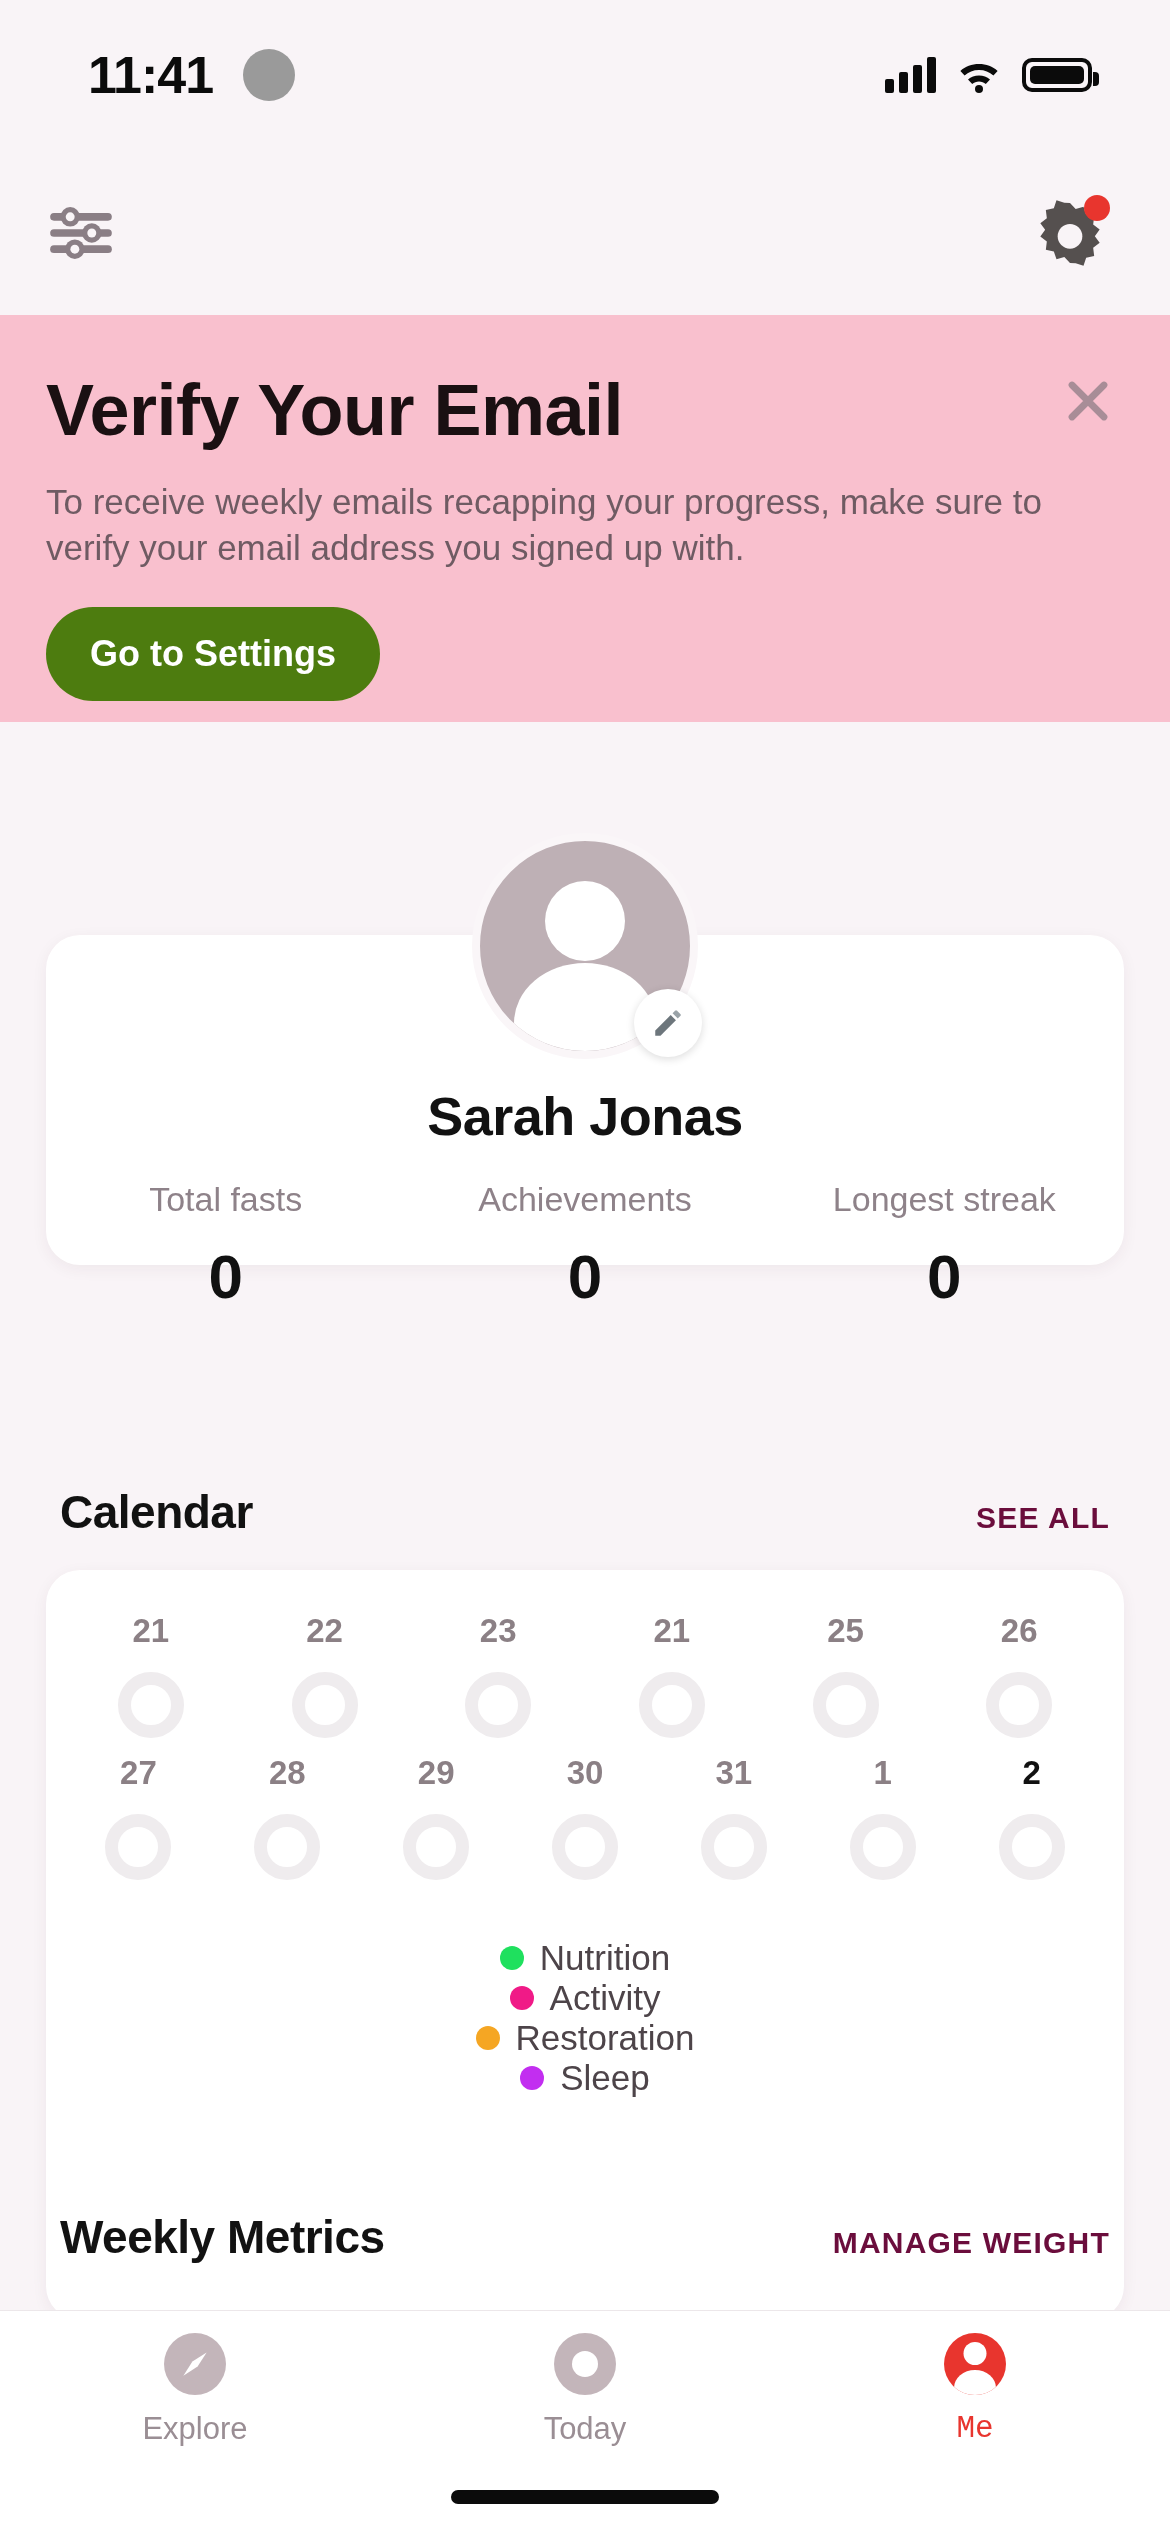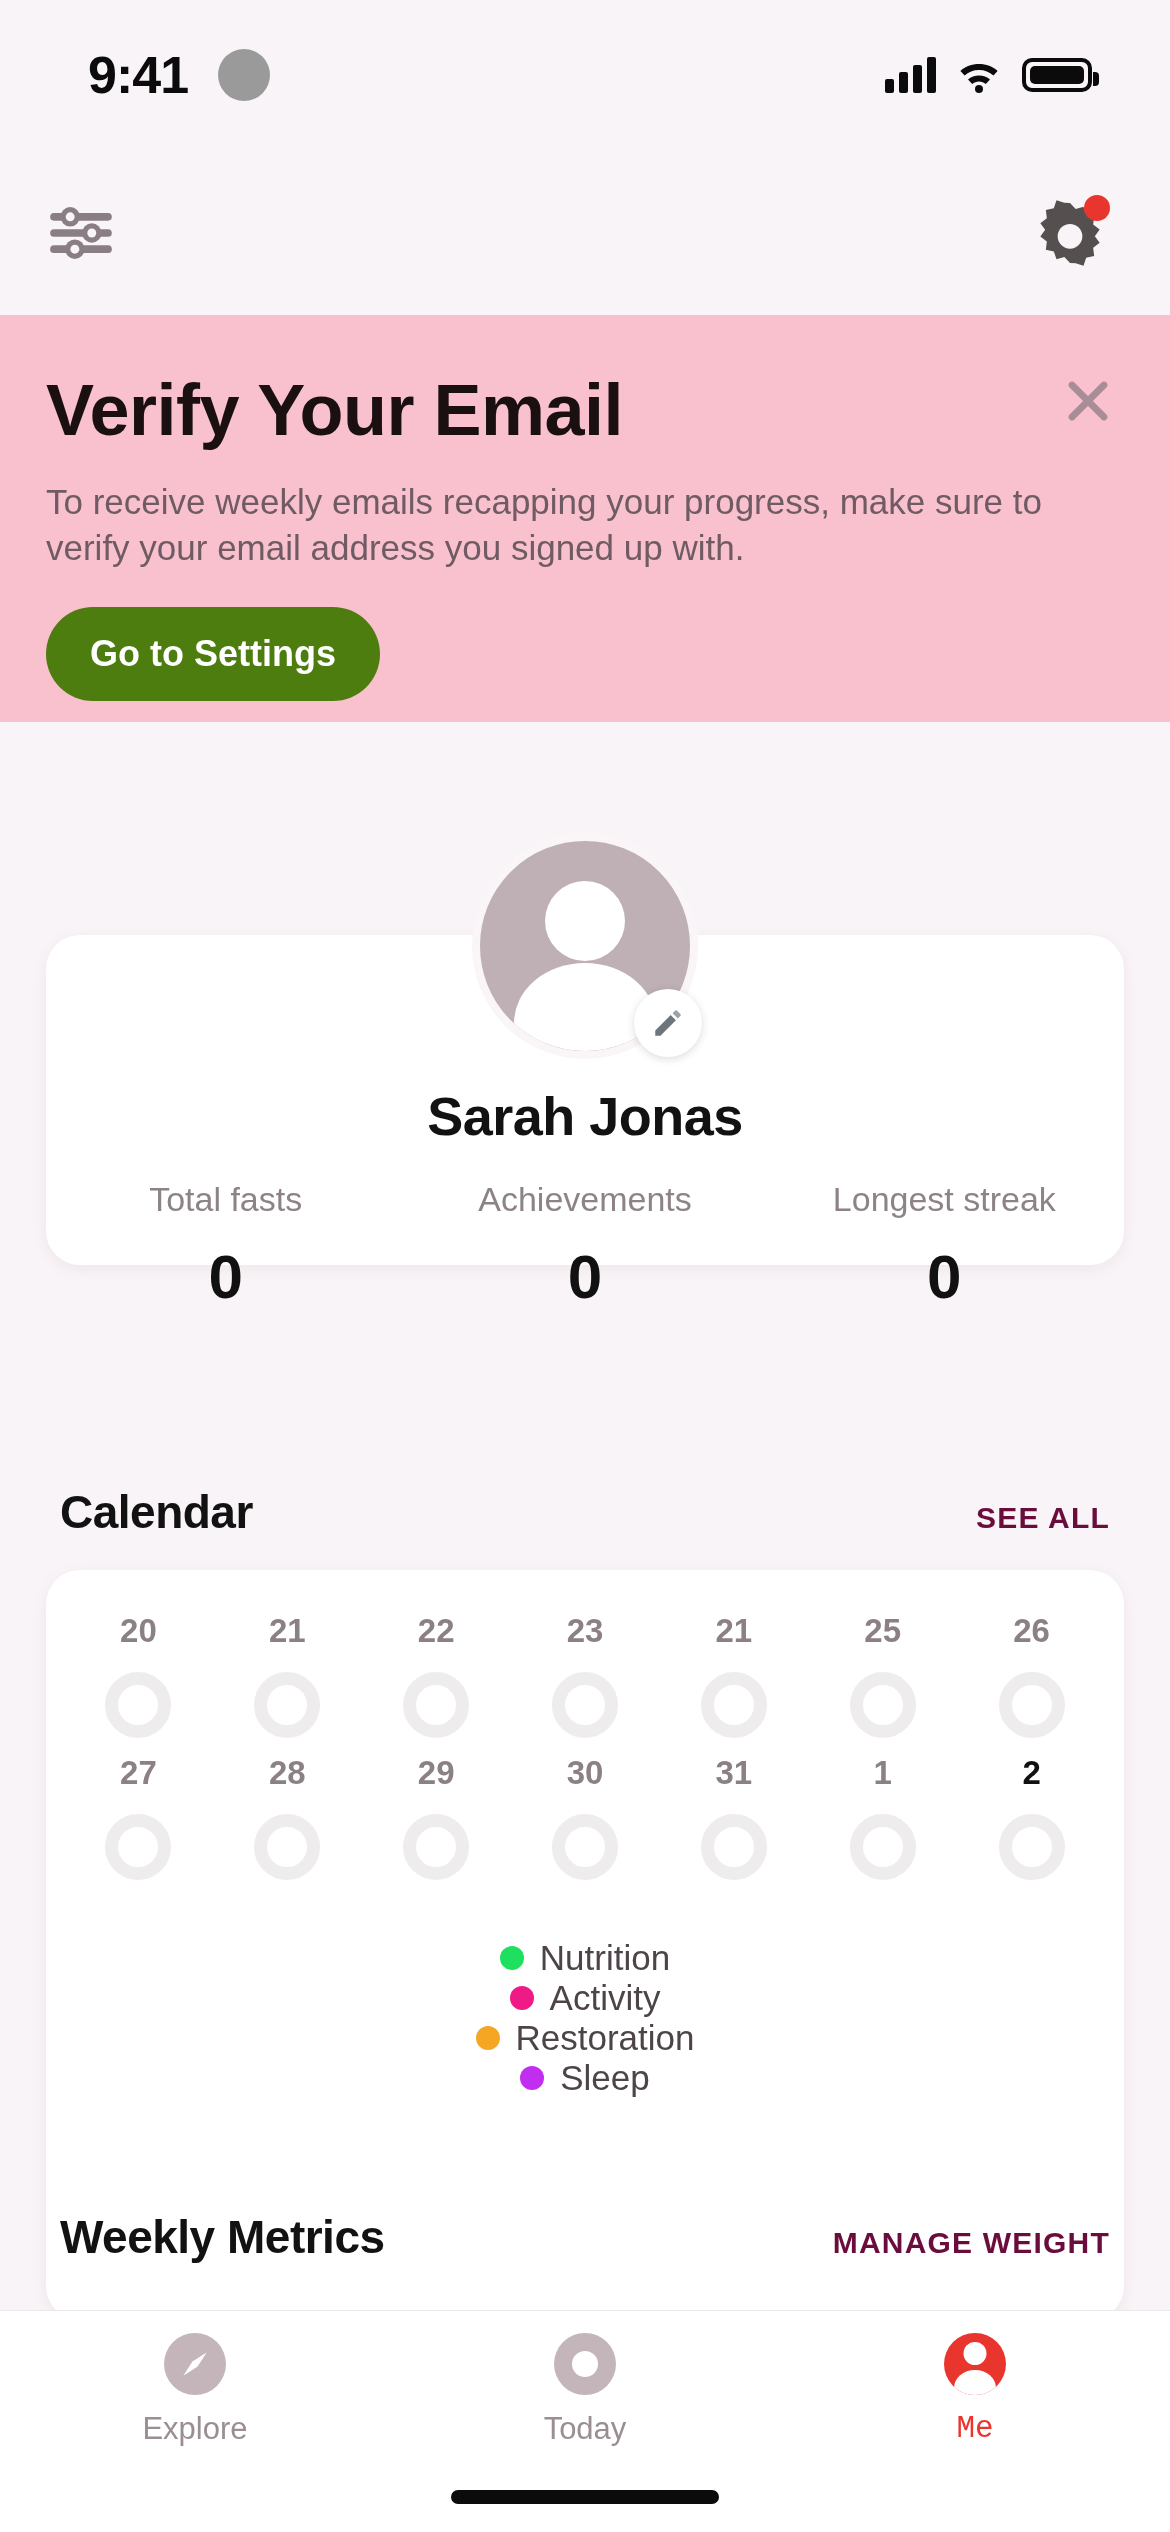--- a/index.html
+++ b/index.html
@@ -150,21 +150,21 @@
     width:268px; height:14px; border-radius:8px; background:#0b0b0b;
   }
 </style>
 </head>
 <body>
 
 <div class="screen">
 
   <div class="statusbar">
     <div class="sb-left">
-      <span class="sb-time">9:41</span>
+      <span class="sb-time">11:41</span>
       <span class="sb-camera"></span>
     </div>
     <div class="sb-right">
       <span class="sig">
           <i></i>
           <i></i>
           <i></i>
           <i></i>
         </span>
       <span class="wifi">
@@ -249,24 +249,20 @@
   </div>
 
   <div class="section-head" style="top:1485px;">
     <span class="section-title">Calendar</span>
     <button class="section-action">SEE ALL</button>
   </div>
 
   <div class="cal-card">
     <div class="cal-row">
       <div class="cal-cell">
-        <span class="cal-num">20</span>
-        <span class="cal-ring"></span>
-      </div>
-      <div class="cal-cell">
         <span class="cal-num">21</span>
         <span class="cal-ring"></span>
       </div>
       <div class="cal-cell">
         <span class="cal-num">22</span>
         <span class="cal-ring"></span>
       </div>
       <div class="cal-cell">
         <span class="cal-num">23</span>
         <span class="cal-ring"></span>

